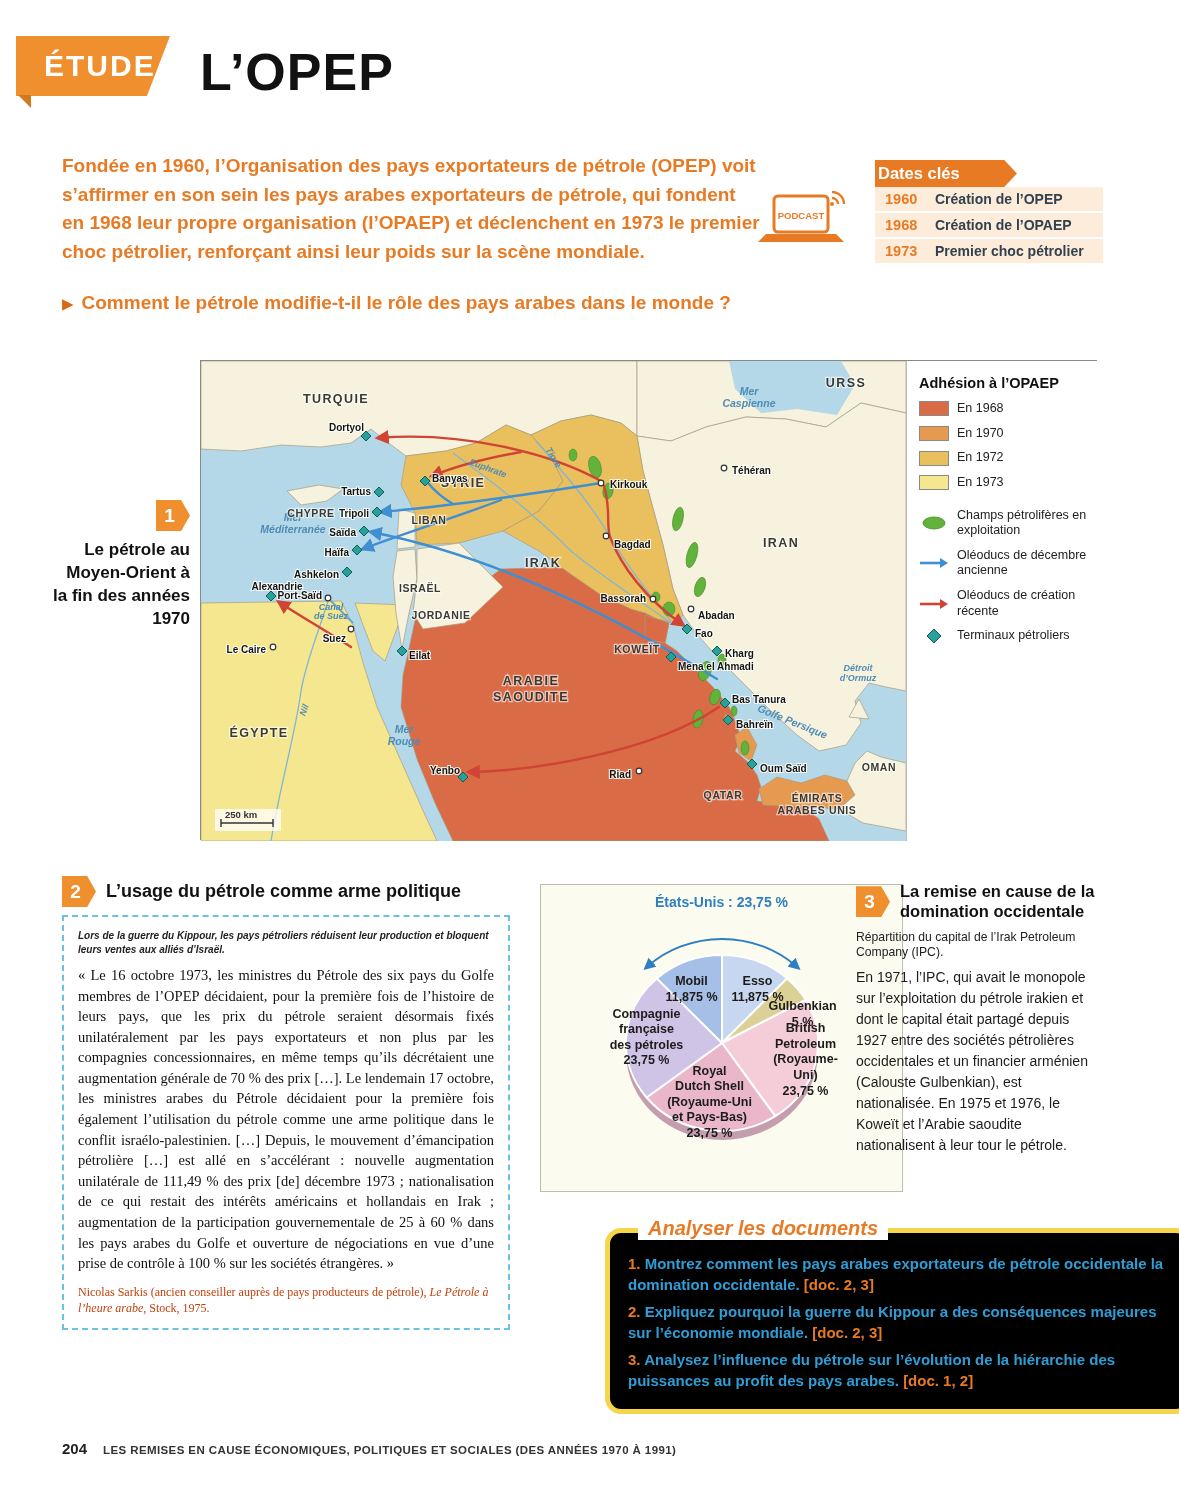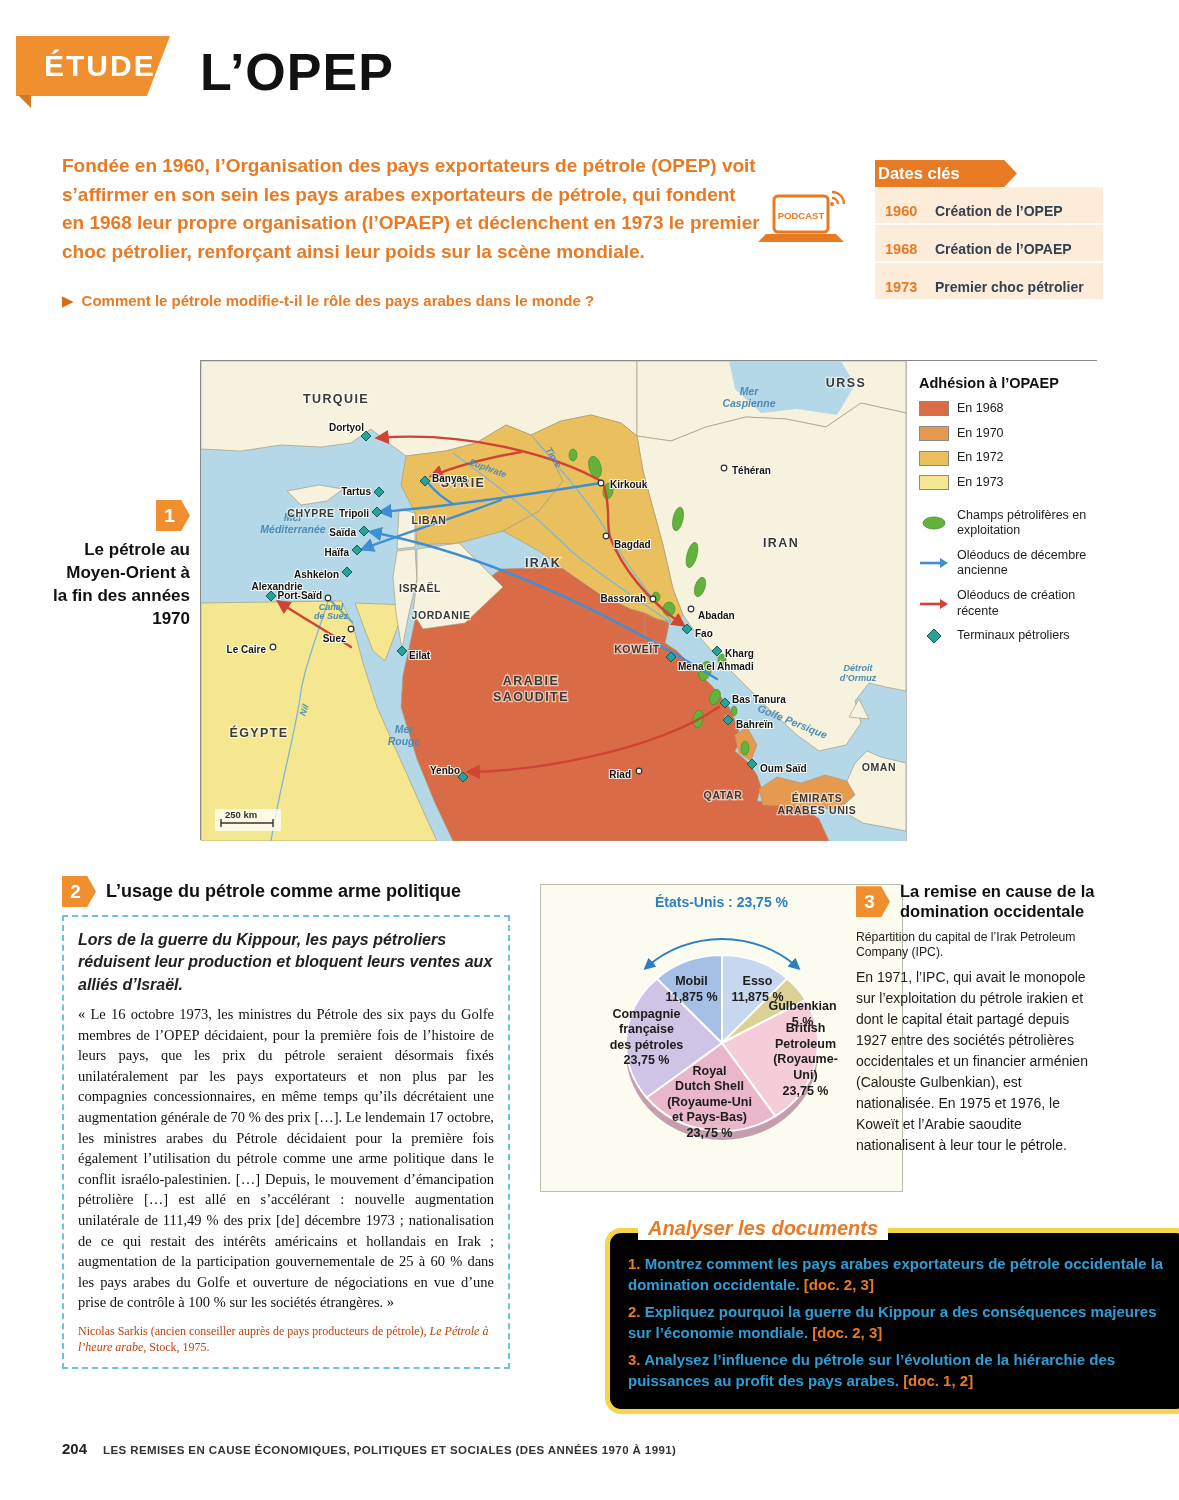--- a/index.html
+++ b/index.html
@@ -23,25 +23,25 @@
   .podcast { position:absolute; left:758px; top:190px; width:96px; height:72px; }
 
   
   .dates { position:absolute; left:875px; top:160px; width:228px; }
   .dates-header { width:142px; height:27px; background:#e87a24; color:#fff; font-weight:800;
     font-size:16.5px; display:flex; align-items:center; padding-left:3px;
     clip-path:polygon(0 0,91% 0,100% 50%,91% 100%,0 100%); }
   .dates-row { display:grid; grid-template-columns:50px 1fr; background:#fcecd9;
     padding:4px 6px 4px 10px; border-bottom:2px solid #fff; align-items:baseline; }
   .dates-year { color:#e87a24; font-weight:700; font-size:14.5px; }
-  .dates-event { color:#33404e; font-size:14px; font-weight:600;margin-top:12px; }
+  .dates-event { color:#33404e; font-size:14px; font-weight:600; }
 
   .question { position:absolute; left:62px; top:292px; display:flex; gap:8px; align-items:baseline; }
   .q-marker { color:#d96a14; font-size:15px; }
-  .q-text { color:#e87a24; font-weight:800; font-size:15px; }
+  .q-text { color:#e87a24; font-weight:800; font-size:19px; }
 
   
   .doc1-side { position:absolute; left:50px; top:500px; width:140px;
     display:flex; flex-direction:column; align-items:flex-end; text-align:right; gap:8px; }
   .doc-badge { width:34px; height:31px; background:#ef8f2d; color:#fff; font-weight:800;
     font-size:19px; display:flex; align-items:center; justify-content:center; padding-right:7px;
     clip-path:polygon(0 0,74% 0,100% 50%,74% 100%,0 100%); flex:0 0 auto; }
   .doc1-caption { font-weight:800; font-size:17px; line-height:1.35; color:#111; }
 
   .map-figure { position:absolute; left:200px; top:360px; width:897px; height:480px;
@@ -77,21 +77,21 @@
     font-size:12.5px; color:#222; line-height:1.25; }
   .legend-swatch { width:30px; height:15px; border:1px solid #8a8a8a; flex:0 0 auto; }
   .legend-ico { flex:0 0 auto; }
   .legend-gap { height:8px; }
 
   
   .doc2 { position:absolute; left:62px; top:876px; width:448px; }
   .doc-title-row { display:flex; gap:10px; align-items:center; margin-bottom:8px; }
   .doc-title { font-weight:800; font-size:18px; color:#111; line-height:1.2; }
   .doc2-box { border:2px dashed #6cc0e0; padding:12px 14px; background:#fff; }
-  .doc2-intro { font-style:italic; font-weight:700; font-size:16px; line-height:1.4;
+  .doc2-intro { font-style:italic; font-weight:700; font-size:10px; line-height:1.4;
     color:#222; margin-bottom:8px; }
   .doc2-body { font-family:"Liberation Serif", serif; font-size:14.5px; line-height:1.42;
     text-align:justify; color:#111; }
   .doc2-source { margin-top:10px; font-family:"Liberation Serif", serif; font-size:12px;
     line-height:1.35; color:#c2410c; }
 
   
   .pie-box { position:absolute; left:540px; top:884px; width:363px; height:308px;
     background:#fcfbef; border:1px solid #bdbdaa; padding-top:30px; }
   .pie-annotation { position:absolute; left:0; top:9px; width:100%; text-align:center;

